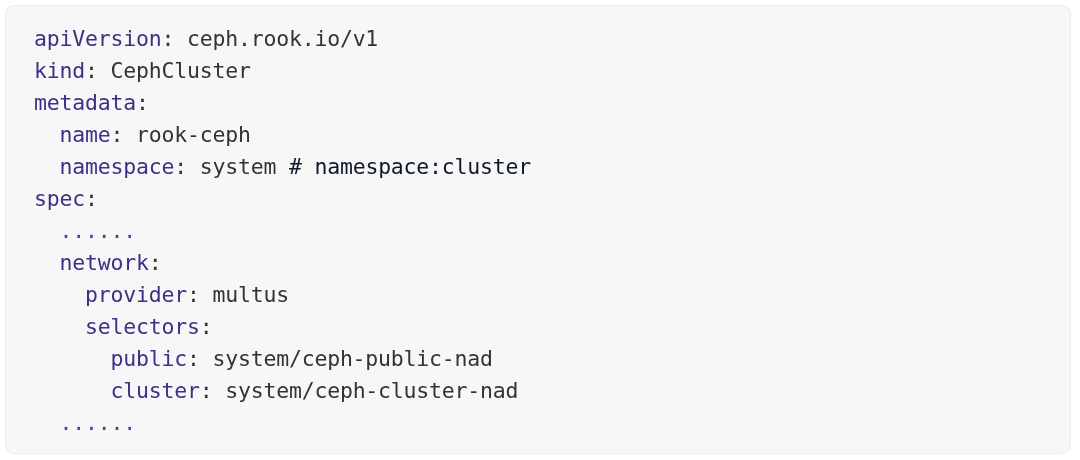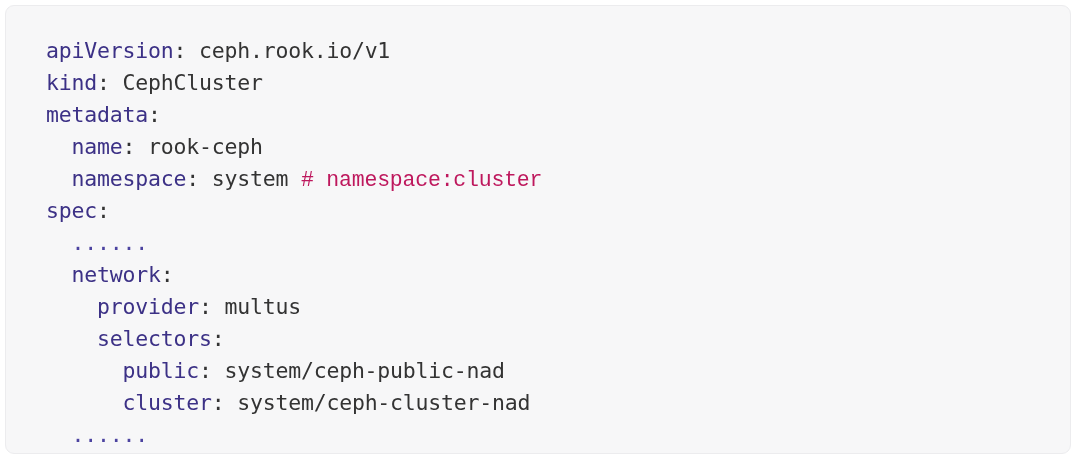--- a/index.html
+++ b/index.html
@@ -19,34 +19,34 @@
     top: 5px;
     width: 1066px;
     height: 449px;
     box-sizing: border-box;
     background: #f7f7f8;
     border: 1px solid #ececee;
     border-radius: 9px;
     overflow: hidden;
   }
   #code-block {
-    margin: 12px;
+    margin: 0;
     padding: 17px 0 0 28px;
     font-family: "DejaVu Sans Mono", "Liberation Mono", monospace;
     font-size: 21.5px;
     line-height: 32px;
     white-space: pre;
     color: #333333;
     letter-spacing: -0.2px;
   }
   .ln { display: block; height: 32px; }
   .k  { color: #3c3186; }   
   .v  { color: #333333; }   
   .p  { color: #333333; }   
-  .c  { color: #be185d; font-family: Liberation Mono, monospace; }   
+  .c  { color: #0f172a; }   
   .e  { color: #4c43a0; }   
   .ind { color: transparent; }
 </style>
 </head>
 <body>
 
 <div id="code-card">
   <pre id="code-block"><span class="ln"><span class="ind"></span><span class="k">apiVersion</span><span class="p">: </span><span class="v">ceph.rook.io/v1</span></span><span class="ln"><span class="ind"></span><span class="k">kind</span><span class="p">: </span><span class="v">CephCluster</span></span><span class="ln"><span class="ind"></span><span class="k">metadata</span><span class="p">:</span></span><span class="ln"><span class="ind">  </span><span class="k">name</span><span class="p">: </span><span class="v">rook-ceph</span></span><span class="ln"><span class="ind">  </span><span class="k">namespace</span><span class="p">: </span><span class="v">system </span><span class="c"># namespace:cluster</span></span><span class="ln"><span class="ind"></span><span class="k">spec</span><span class="p">:</span></span><span class="ln"><span class="ind">  </span><span class="e">......</span></span><span class="ln"><span class="ind">  </span><span class="k">network</span><span class="p">:</span></span><span class="ln"><span class="ind">    </span><span class="k">provider</span><span class="p">: </span><span class="v">multus</span></span><span class="ln"><span class="ind">    </span><span class="k">selectors</span><span class="p">:</span></span><span class="ln"><span class="ind">      </span><span class="k">public</span><span class="p">: </span><span class="v">system/ceph-public-nad</span></span><span class="ln"><span class="ind">      </span><span class="k">cluster</span><span class="p">: </span><span class="v">system/ceph-cluster-nad</span></span><span class="ln"><span class="ind">  </span><span class="e">......</span></span></pre>
 </div>
 

